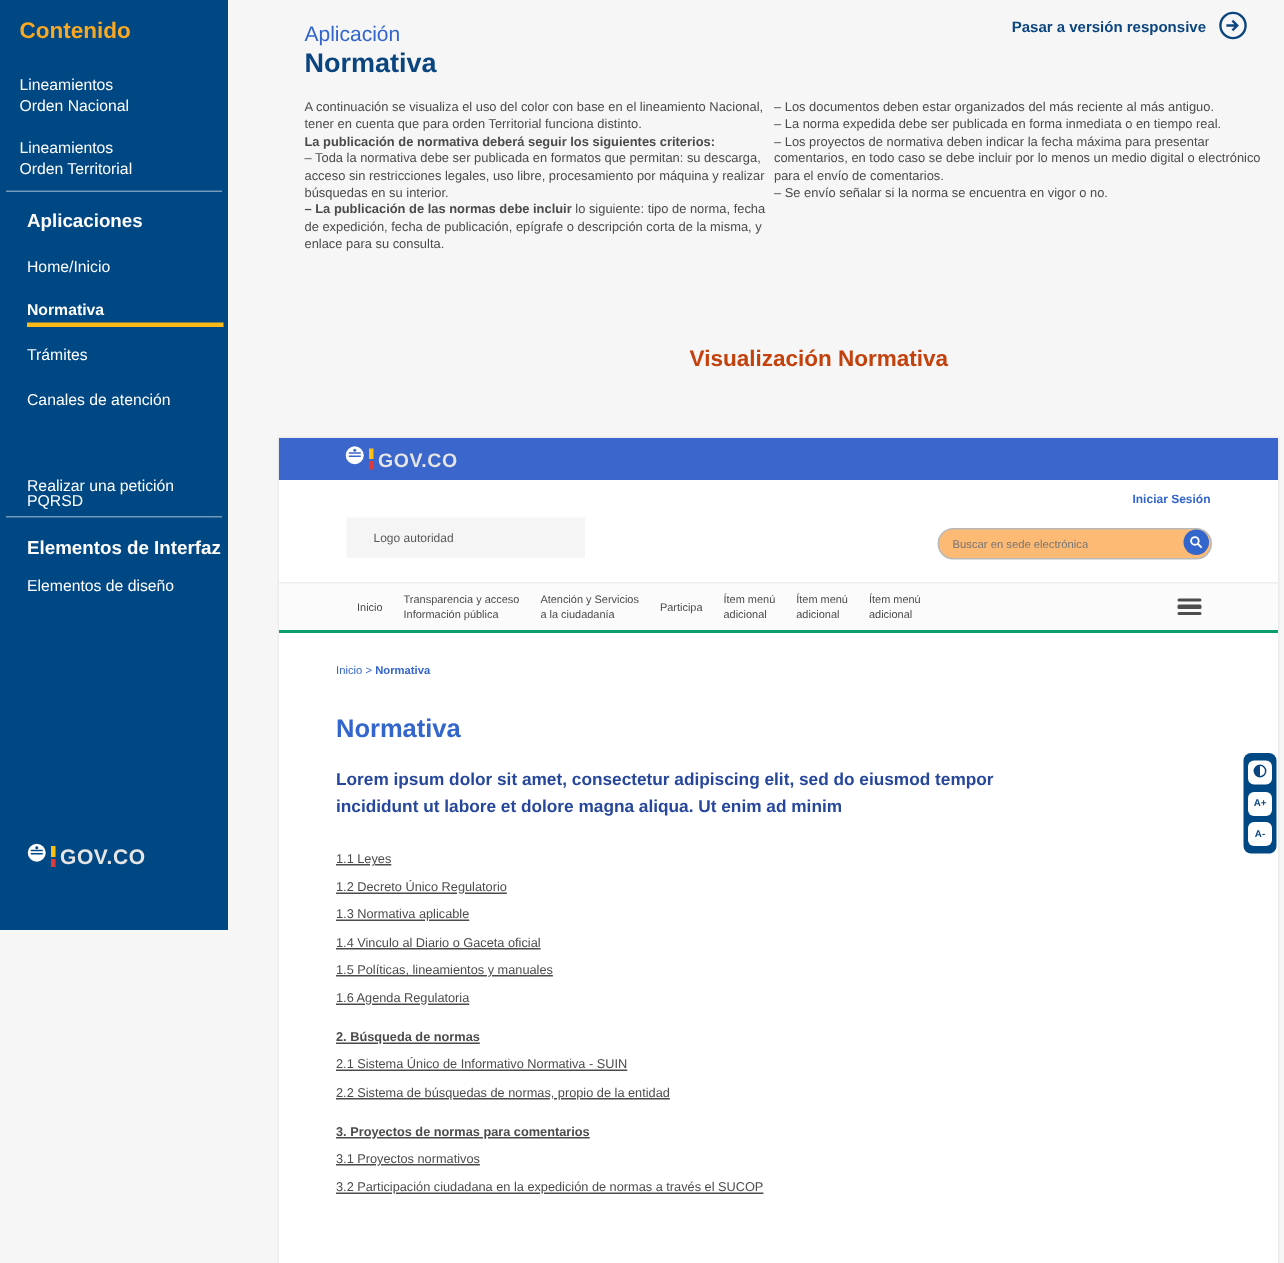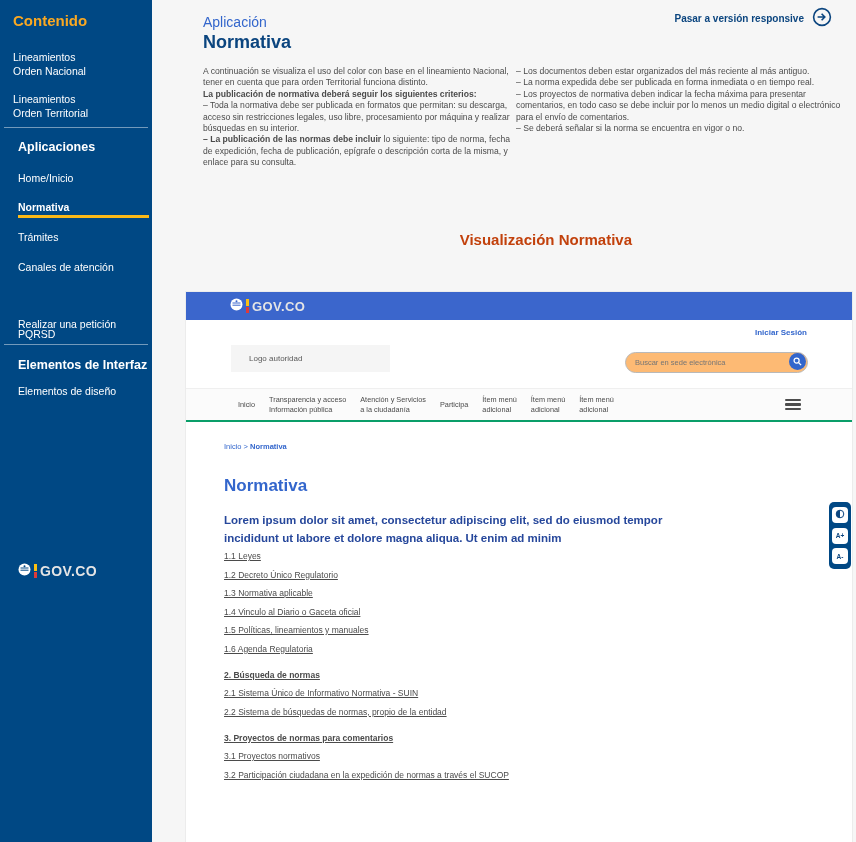--- a/index.html
+++ b/index.html
@@ -1,21 +1,21 @@
 <!DOCTYPE html>
 <html><head>
 <meta charset="utf-8">
 <style>
   * { margin:0; padding:0; box-sizing:border-box; }
   html,body { width:856px; height:842px; }
   body { font-family:"Liberation Sans", sans-serif; background:#F6F6F6; position:relative; overflow:hidden; }
   .pre { white-space:pre-line; }
 
   
-  .sidebar { position:absolute; left:0; top:0; width:152px; height:842px; background:#004884; color:#fff; }
+  .sidebar { position:absolute; left:0; top:0; width:152px; height:620px; background:#004884; color:#fff; }
   .sb-title { position:absolute; left:13px; top:12px; font-size:15px; font-weight:bold; color:#F9A822; }
   .sb-toplink { display:block; position:absolute; left:13px; font-size:10.5px; line-height:14px; color:#fff; text-decoration:none; }
   .sb-divider { position:absolute; left:4px; width:144px; border-top:1px solid rgba(255,255,255,.45); }
   .sb-section { position:absolute; left:18px; font-size:12.5px; font-weight:bold; color:#fff; }
   .sb-item { display:block; position:absolute; left:18px; font-size:10.5px; color:#fff; text-decoration:none; }
   .sb-item.active { font-weight:bold; }
   .sb-underline { position:absolute; left:18px; top:215px; width:131px; height:3px; background:#FBB917; }
   .sb-logo { position:absolute; left:18px; top:562px; display:flex; align-items:center; gap:3px; }
   .logo-text { color:#e5e5e5; font-weight:bold; font-size:14px; letter-spacing:.4px; }
   .flagbar { width:3px; height:14px; background:linear-gradient(#FBC011 0 52%, rgba(0,0,0,0) 52% 60%, #DD3B3B 60% 100%); }
@@ -53,21 +53,21 @@
   .pv-nav-item { font-size:7.3px; line-height:9.5px; color:#4B4B4B; text-decoration:none; }
   .hamburger { position:absolute; right:51px; top:107px; width:16px; height:11px; display:flex;
     flex-direction:column; justify-content:space-between; cursor:pointer; background:none; border:none; }
   .hamburger span { display:block; width:16px; height:2.4px; background:#4D4D4D; border-radius:1px; }
   .pv-breadcrumb { position:absolute; left:38px; top:150px; font-size:7.5px; color:#3366CC; }
   .pv-breadcrumb a { color:#3366CC; text-decoration:none; }
   .pv-breadcrumb .bc-cur { font-weight:bold; }
   .pv-h2 { position:absolute; left:38px; top:184px; font-size:17px; font-weight:bold; color:#3366CC; }
   .pv-lead { position:absolute; left:38px; top:219px; width:440px; font-size:11.5px; line-height:18px;
     font-weight:bold; color:#26479B; }
-  .pv-links { position:absolute; left:38px; top:260px; width:560px; }
+  .pv-links { position:absolute; left:38px; top:276px; width:560px; }
   .pv-links a { display:block; font-size:8.5px; line-height:9px; color:#4B4B4B; text-decoration:underline; margin-bottom:9.5px; }
   .group-h { display:block; font-size:8.5px; line-height:9px; color:#4B4B4B; font-weight:bold;
     text-decoration:underline; margin:17px 0 9.5px; }
 
   
   .a11y { position:absolute; left:829px; top:502px; width:22px; height:67px; background:#004884; border-radius:5px;
     display:flex; flex-direction:column; align-items:center; justify-content:space-evenly; }
   .a11y button { width:16px; height:16px; border-radius:4px; border:none; background:#fff; color:#0B457F;
     font-size:6.5px; font-weight:bold; display:flex; align-items:center; justify-content:center; cursor:pointer;
     font-family:"Liberation Sans", sans-serif; }
@@ -117,21 +117,21 @@
 <div class="col-left">
   <p>A continuación se visualiza el uso del color con base en el lineamiento Nacional, tener en cuenta que para orden Territorial funciona distinto.</p>
   <p class="criteria-h">La publicación de normativa deberá seguir los siguientes criterios:</p>
   <p>– Toda la normativa debe ser publicada en formatos que permitan: su descarga, acceso sin restricciones legales, uso libre, procesamiento por máquina y realizar búsquedas en su interior.</p>
   <p><b>– La publicación de las normas debe incluir</b><span> lo siguiente: tipo de norma, fecha de expedición, fecha de publicación, epígrafe o descripción corta de la misma, y enlace para su consulta.</span></p>
 </div>
 <div class="col-right">
   <p>– Los documentos deben estar organizados del más reciente al más antiguo.</p>
   <p>– La norma expedida debe ser publicada en forma inmediata o en tiempo real.</p>
   <p>– Los proyectos de normativa deben indicar la fecha máxima para presentar comentarios, en todo caso se debe incluir por lo menos un medio digital o electrónico para el envío de comentarios.</p>
-  <p>– Se deberá señalar si la norma se encuentra en vigor o no.</p>
+  <p>– Se envío señalar si la norma se encuentra en vigor o no.</p>
 </div>
 
 <h2 class="viz-title">Visualización Normativa</h2>
 
 <section class="card">
 
   <div class="pv-topbar">
     <span><svg width="13" height="13" viewBox="0 0 13 13">
           <circle cx="6.5" cy="6.5" r="6" fill="#fff"></circle>
           <path d="M2.5 5h8M2.5 7.2h8" stroke="#3B66CC" stroke-width="1"></path>

